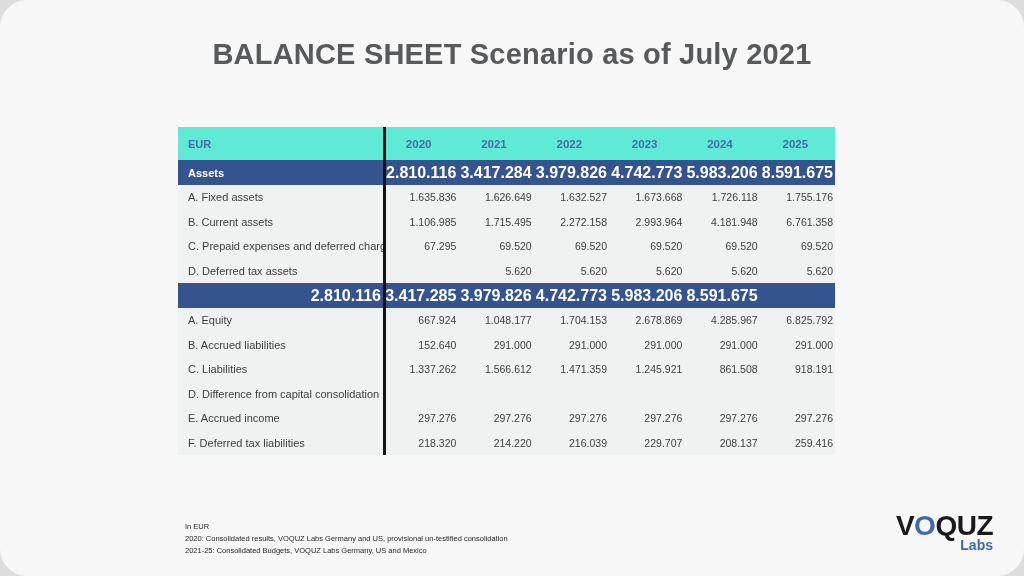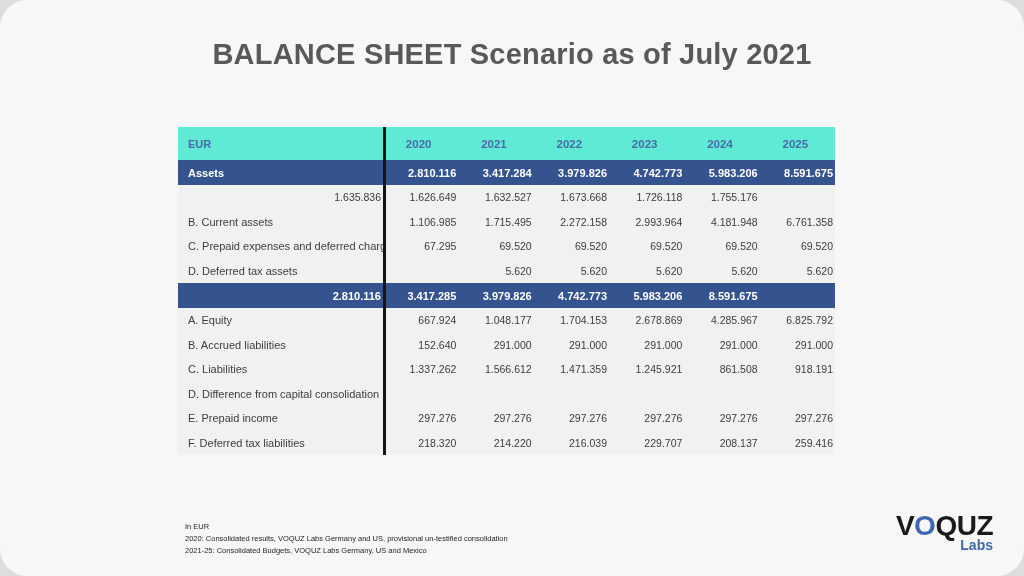--- a/index.html
+++ b/index.html
@@ -11,21 +11,21 @@
 
   .table{position:absolute;left:178px;top:127px;width:657px;}
   .row{display:grid;grid-template-columns:205px repeat(6,1fr);align-items:center;}
   .header-row{height:33px;background:#5eead4;}
   .band-row{height:25px;background:#35548f;color:#ffffff;font-weight:bold;}
   .data-row{height:24.5px;background:#f0f1f1;color:#3d3d3d;}
   .cell{white-space:nowrap;overflow:hidden;}
   .cell.label{padding-left:10px;font-size:11px;text-align:left;}
   .band-row .cell.label{font-size:11px;}
   .cell.value{text-align:right;padding-right:2px;font-size:10.5px;}
-  .band-row .cell.value{font-size:11px;}
+  .band-row .cell.value{font-size:16px;}
   .cell.unit{padding-left:10px;font-size:11px;font-weight:bold;color:#4a6aa8;}
   .cell.year{text-align:center;font-size:11.5px;font-weight:bold;color:#4a6aa8;padding-right:4px;}
 
   .vline{position:absolute;left:383px;top:127px;width:3px;height:328px;background:#141414;z-index:3;}
 
   .footnotes{position:absolute;left:185px;top:521px;font-size:7.5px;line-height:12px;color:#1f1f1f;}
 
   .logo{position:absolute;right:31px;top:512px;text-align:right;line-height:1;margin-left:27px;}
   .logo .word{font-size:28px;font-weight:bold;color:#1a1a1a;letter-spacing:-0.5px;}
   .logo .blue{color:#3e68af;}
@@ -53,20 +53,21 @@
         <div class="row band-row">
           <div class="cell label">Assets</div>
           <div class="cell value">2.810.116</div>
           <div class="cell value">3.417.284</div>
           <div class="cell value">3.979.826</div>
           <div class="cell value">4.742.773</div>
           <div class="cell value">5.983.206</div>
           <div class="cell value">8.591.675</div>
         </div>
         <div class="row data-row">
+          <div class="cell label">A. Fixed assets</div>
           <div class="cell value">1.635.836</div>
           <div class="cell value">1.626.649</div>
           <div class="cell value">1.632.527</div>
           <div class="cell value">1.673.668</div>
           <div class="cell value">1.726.118</div>
           <div class="cell value">1.755.176</div>
         </div>
         <div class="row data-row">
           <div class="cell label">B. Current assets</div>
           <div class="cell value">1.106.985</div>
@@ -132,21 +133,21 @@
         <div class="row data-row">
           <div class="cell label">D. Difference from capital consolidation</div>
           <div class="cell value"></div>
           <div class="cell value"></div>
           <div class="cell value"></div>
           <div class="cell value"></div>
           <div class="cell value"></div>
           <div class="cell value"></div>
         </div>
         <div class="row data-row">
-          <div class="cell label">E. Prepaid income</div>
+          <div class="cell label">E. Accrued income</div>
           <div class="cell value">297.276</div>
           <div class="cell value">297.276</div>
           <div class="cell value">297.276</div>
           <div class="cell value">297.276</div>
           <div class="cell value">297.276</div>
           <div class="cell value">297.276</div>
         </div>
         <div class="row data-row">
           <div class="cell label">F. Deferred tax liabilities</div>
           <div class="cell value">218.320</div>

